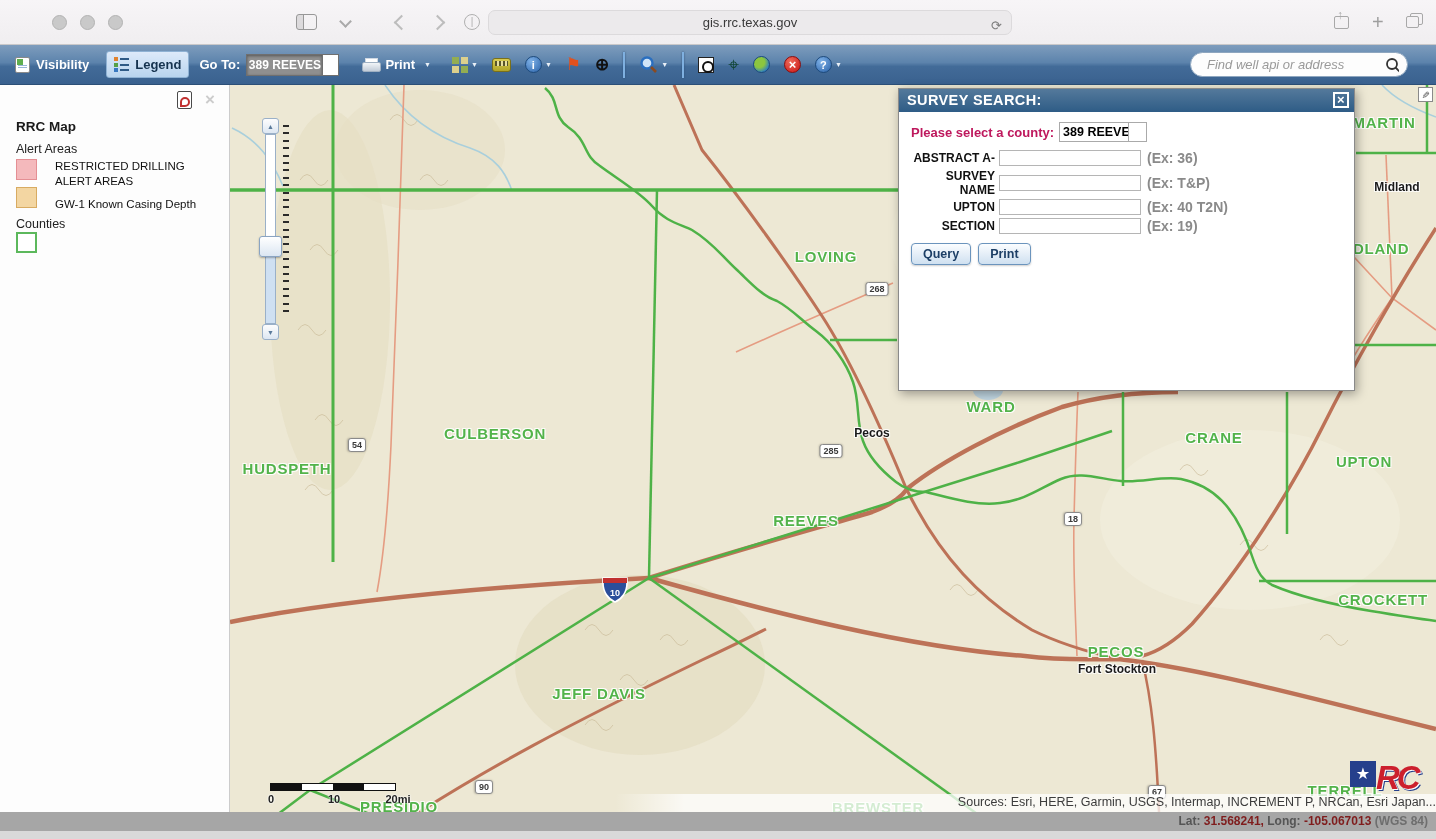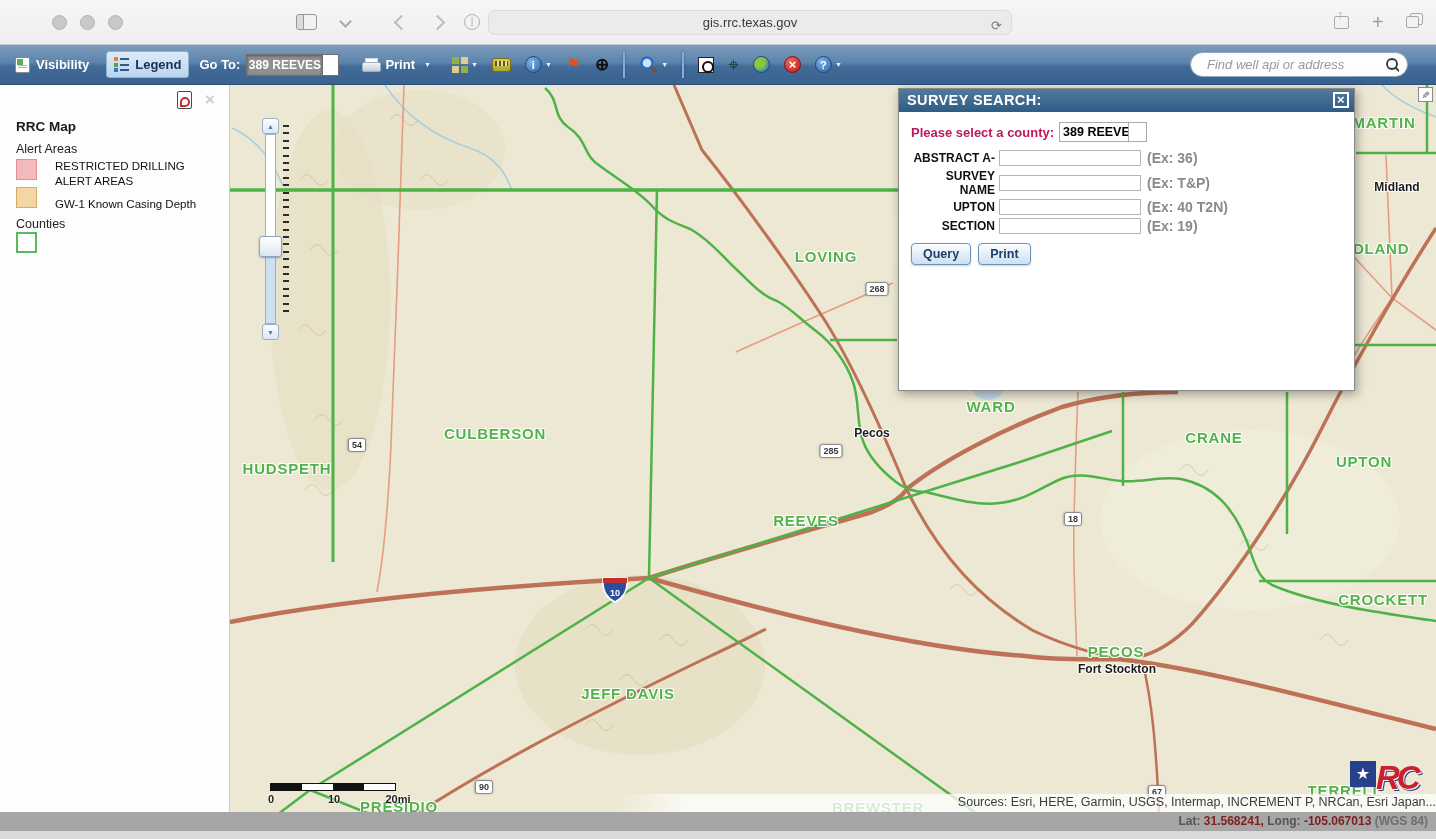--- a/index.html
+++ b/index.html
@@ -330,21 +330,21 @@
   </svg>
 
   <span class="county-label" style="left:596px;top:171px">LOVING</span>
   <span class="county-label" style="left:265px;top:348px">CULBERSON</span>
   <span class="county-label" style="left:57px;top:383px">HUDSPETH</span>
   <span class="county-label" style="left:761px;top:321px">WARD</span>
   <span class="county-label" style="left:984px;top:352px">CRANE</span>
   <span class="county-label" style="left:1134px;top:376px">UPTON</span>
   <span class="county-label" style="left:576px;top:435px">REEVES</span>
   <span class="county-label" style="left:886px;top:566px">PECOS</span>
-  <span class="county-label" style="left:398px;top:608px">JEFF DAVIS</span>
+  <span class="county-label" style="left:369px;top:608px">JEFF DAVIS</span>
   <span class="county-label" style="left:1153px;top:514px">CROCKETT</span>
   <span class="county-label" style="left:169px;top:721px">PRESIDIO</span>
   <span class="county-label" style="left:648px;top:722px">BREWSTER</span>
   <span class="county-label" style="left:1154px;top:37px">MARTIN</span>
   <span class="county-label" style="left:1142px;top:163px">MIDLAND</span>
   <span class="county-label" style="left:1115px;top:705px">TERRELL</span>
 
   <span class="city-label" style="left:642px;top:348px">Pecos</span>
   <span class="city-label" style="left:1167px;top:102px">Midland</span>
   <span class="city-label" style="left:887px;top:584px">Fort Stockton</span>

